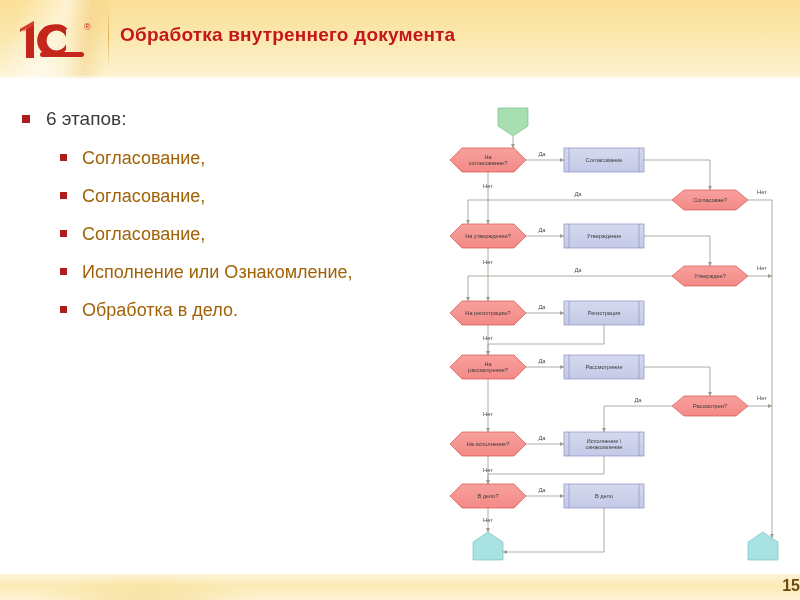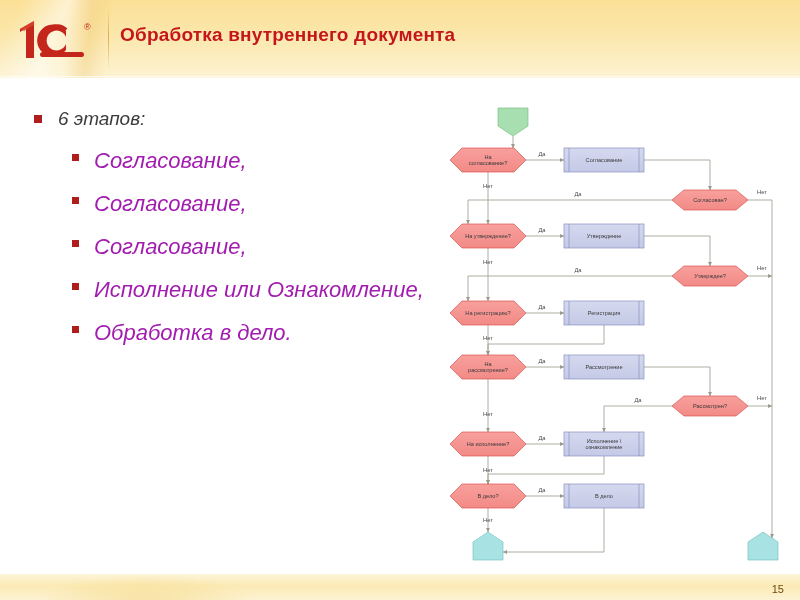--- a/index.html
+++ b/index.html
@@ -80,54 +80,53 @@
     background: linear-gradient(180deg, #fdf4d8 0%, #fbeab4 45%, #fdf3d4 100%);
   }
   .footer-sheen {
     position: absolute;
     left: 30px; top: 0;
     width: 230px; height: 26px;
     background: radial-gradient(ellipse at 50% 130%, rgba(240,200,90,0.45) 0%, rgba(240,200,90,0) 70%);
   }
   .page-number {
     position: absolute;
-    right: 16px; bottom: 5px;
-    font-size: 11px;
-    font-weight: normal;
+    right: 0; bottom: 5px;
+    font-size: 16px;
+    font-weight: bold;
     color: #6d4a10;
   }
 
   
   .bullets {
     position: absolute;
-    left: 32px; top: 108px;
+    left: 20px; top: 108px;
     width: 410px;
-    font-style: italic;
   }
   .bullet-l1 {
     position: relative;
     padding-left: 26px;
     font-size: 19px;
     color: #3c3c3c;
     margin-bottom: 18px;
   }
   .bullet-l1 .mark {
     position: absolute;
     left: 2px; top: 7px;
     width: 8px; height: 8px;
     background: #b01d1d;
   }
   .sub-list {
     margin-left: 38px;
   }
   .bullet-l2 {
     position: relative;
     padding-left: 24px;
-    font-size: 22px;
-    color: #a21caf;
+    font-size: 18px;
+    color: #a16207;
     margin-bottom: 17px;
     white-space: nowrap;
   }
   .bullet-l2 .mark {
     position: absolute;
     left: 2px; top: 6px;
     width: 7px; height: 7px;
     background: #b01d1d;
   }
 

